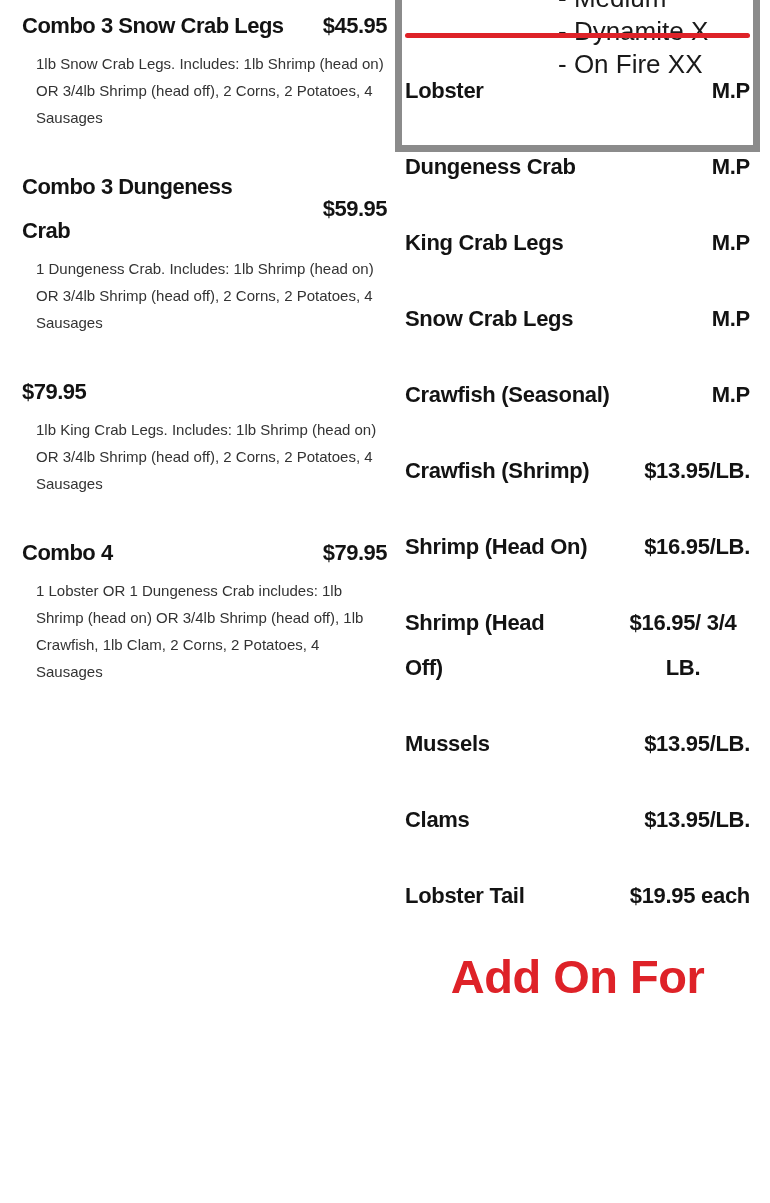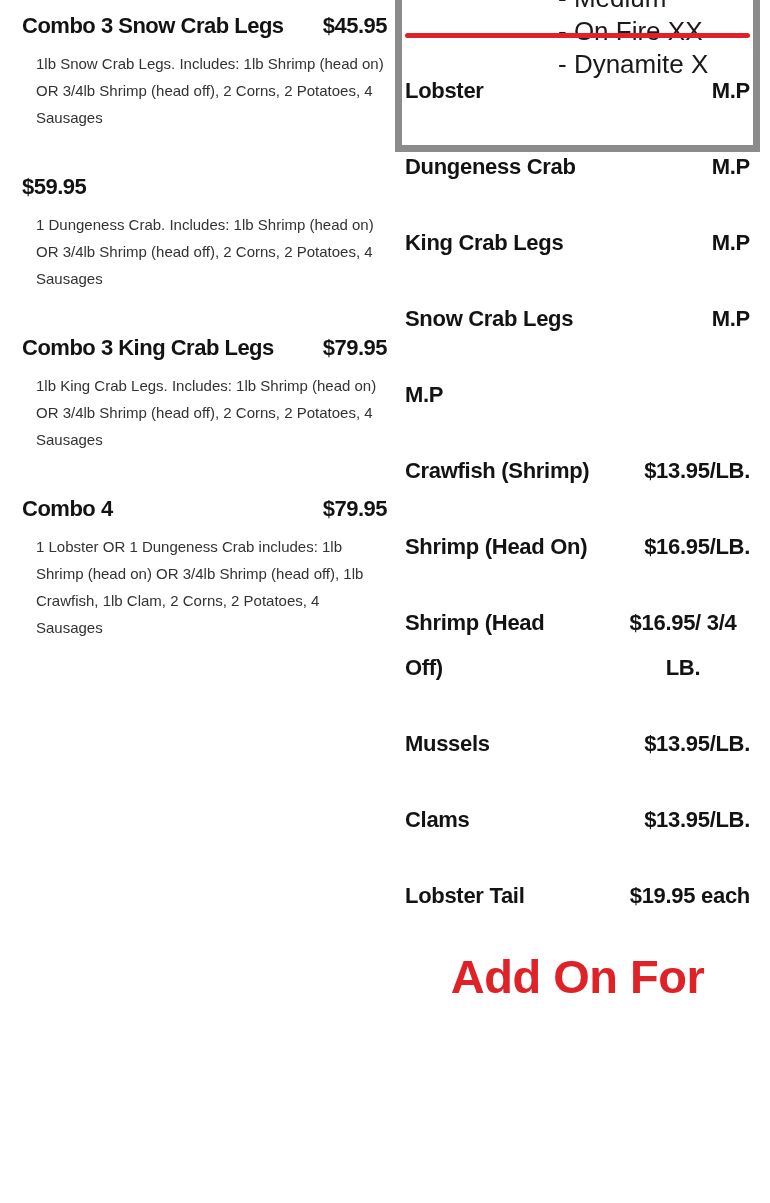--- a/index.html
+++ b/index.html
@@ -91,50 +91,50 @@
   <div class="combo-item">
     <div class="combo-head">
       <span class="combo-name">Combo 3 Snow Crab Legs</span>
       <span class="combo-price">$45.95</span>
     </div>
     <div class="combo-desc">1lb Snow Crab Legs. Includes: 1lb Shrimp (head on) OR 3/4lb Shrimp (head off), 2 Corns, 2 Potatoes, 4 Sausages</div>
   </div>
 
   <div class="combo-item">
     <div class="combo-head">
+      <span class="combo-name force-wrap">Combo 3 Dungeness Crab</span>
       <span class="combo-price">$59.95</span>
     </div>
     <div class="combo-desc">1 Dungeness Crab. Includes: 1lb Shrimp (head on) OR 3/4lb Shrimp (head off), 2 Corns, 2 Potatoes, 4 Sausages</div>
   </div>
 
   <div class="combo-item">
     <div class="combo-head">
-      <span class="combo-name">Combo 3 King Crab Legs</span>
       <span class="combo-price">$79.95</span>
     </div>
     <div class="combo-desc">1lb King Crab Legs. Includes: 1lb Shrimp (head on) OR 3/4lb Shrimp (head off), 2 Corns, 2 Potatoes, 4 Sausages</div>
   </div>
 
   <div class="combo-item">
     <div class="combo-head">
       <span class="combo-name">Combo 4</span>
       <span class="combo-price">$79.95</span>
     </div>
     <div class="combo-desc">1 Lobster OR 1 Dungeness Crab includes: 1lb Shrimp (head on) OR 3/4lb Shrimp (head off), 1lb Crawfish, 1lb Clam, 2 Corns, 2 Potatoes, 4 Sausages</div>
   </div>
 </div>
 </div>
 
 <div class="spice-box">
   <div class="spice-lines">
   <div class="spice-line">- Medium</div>
 
+  <div class="spice-line">- Dynamite X</div>
+
   <div class="spice-line">- On Fire XX</div>
-
-  <div class="spice-line">- Dynamite X</div>
 </div>
 </div>
 
 <div class="right-col">
   <div class="section-divider"></div>
   <div class="mc-list">
   <div class="mc-row">
     <span class="mc-name">Lobster</span>
     <span class="mc-price">M.P</span>
   </div>
@@ -148,20 +148,21 @@
     <span class="mc-name">King Crab Legs</span>
     <span class="mc-price">M.P</span>
   </div>
 
   <div class="mc-row">
     <span class="mc-name">Snow Crab Legs</span>
     <span class="mc-price">M.P</span>
   </div>
 
   <div class="mc-row">
+    <span class="mc-name">Crawfish (Seasonal)</span>
     <span class="mc-price">M.P</span>
   </div>
 
   <div class="mc-row">
     <span class="mc-name">Crawfish (Shrimp)</span>
     <span class="mc-price">$13.95/LB.</span>
   </div>
 
   <div class="mc-row">
     <span class="mc-name">Shrimp (Head On)</span>

